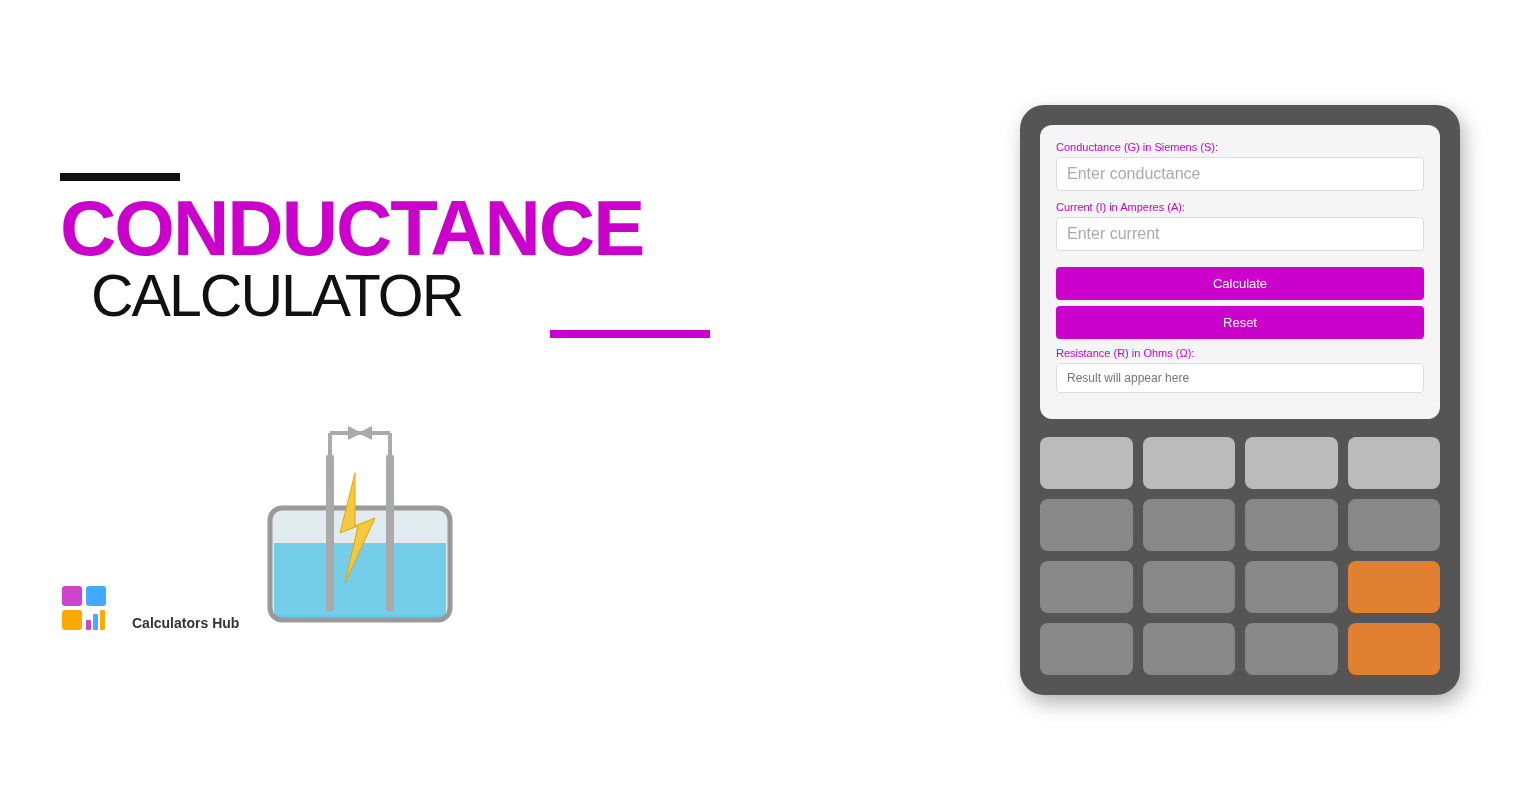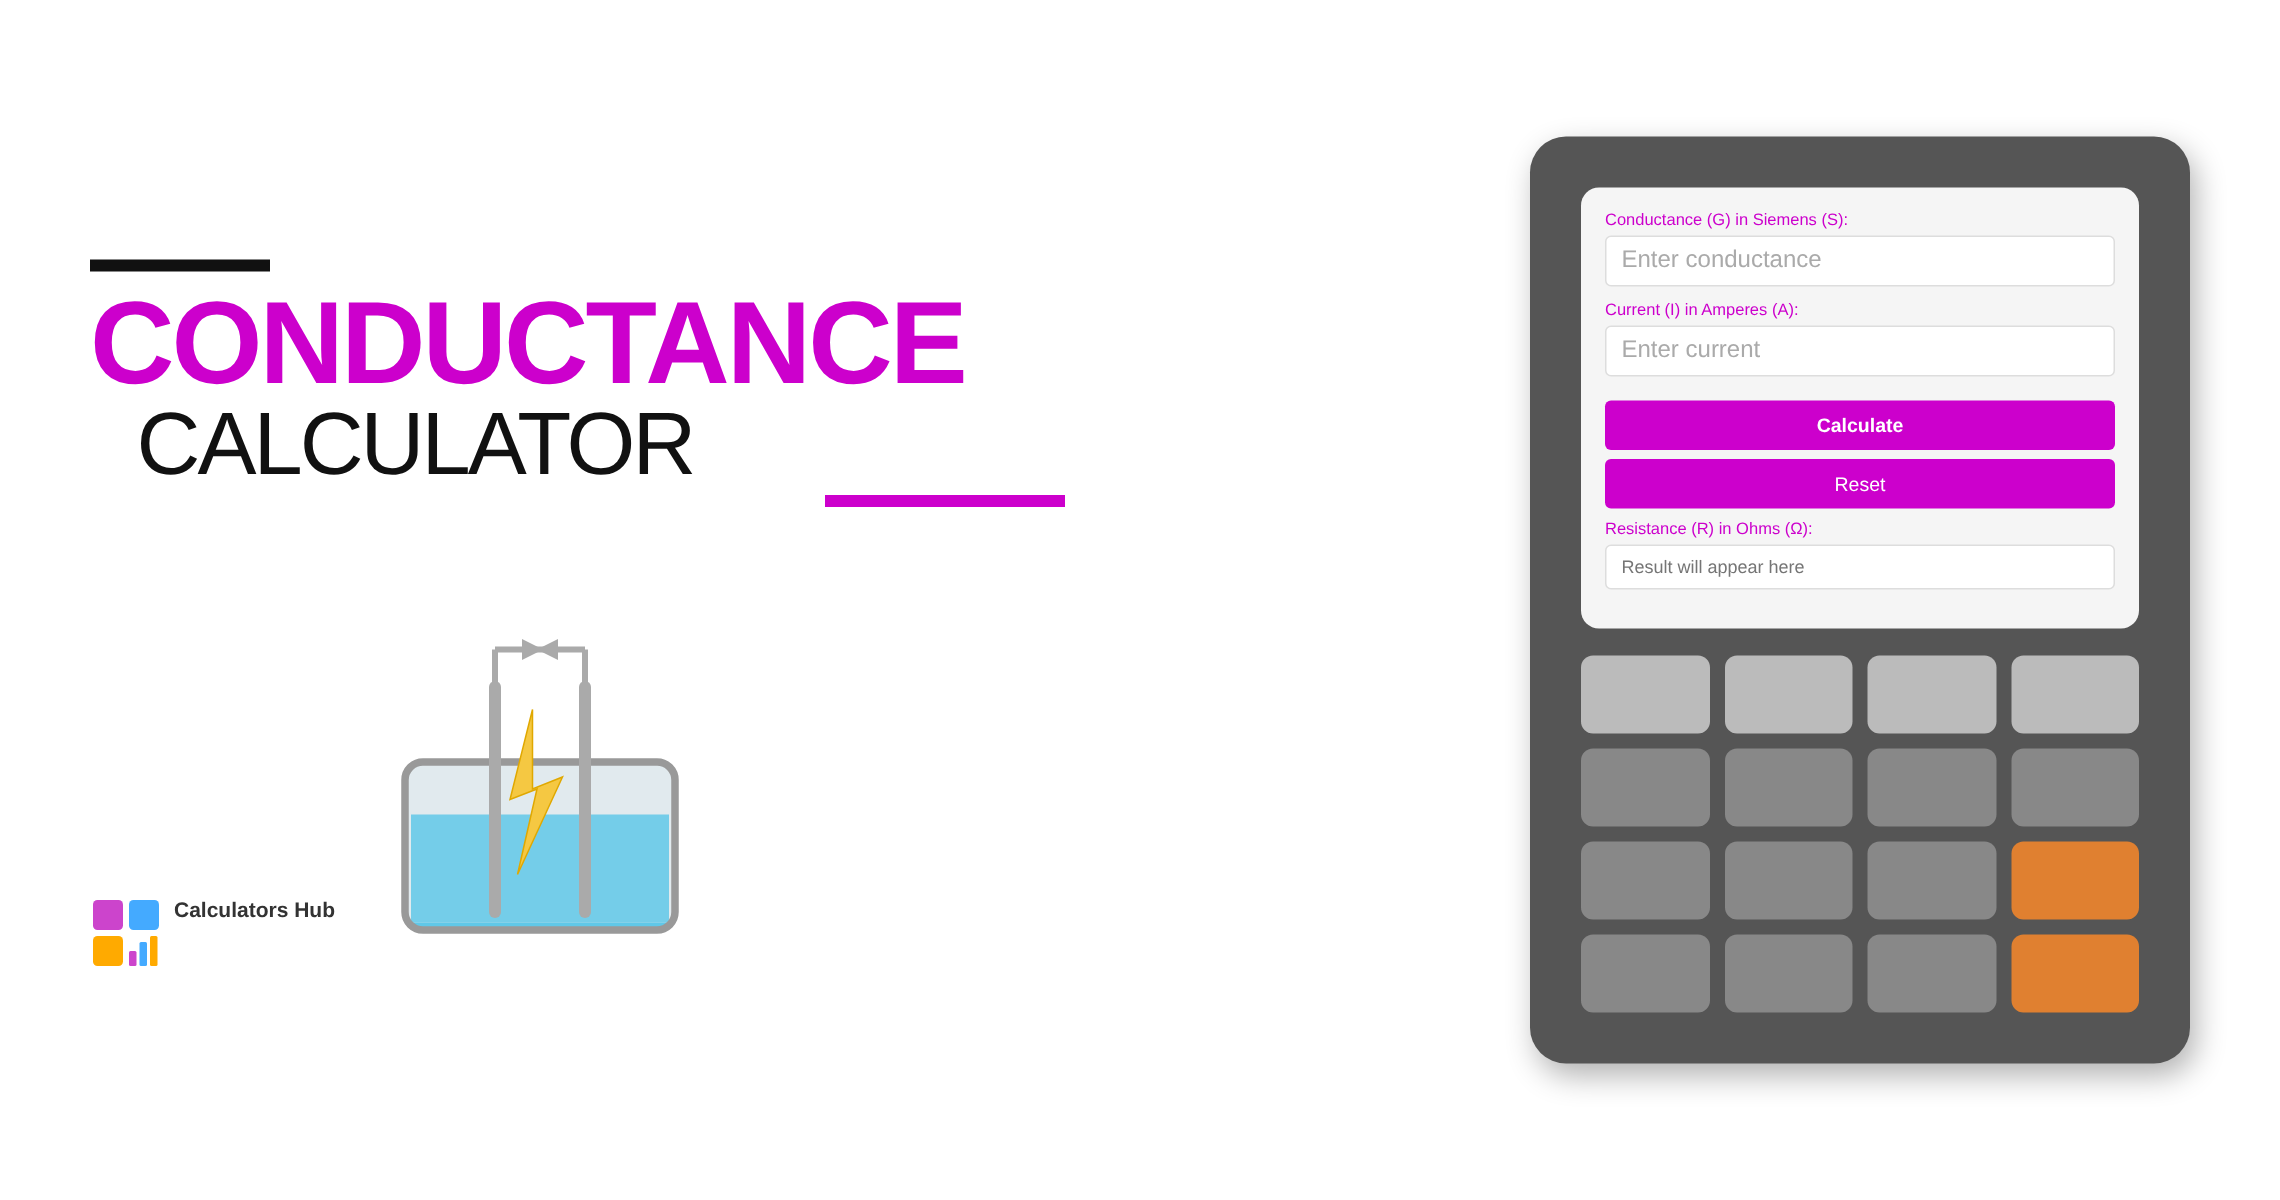--- a/index.html
+++ b/index.html
@@ -75,25 +75,25 @@
       align-items: center;
       justify-content: center;
       width: 600px;
       height: 280px;
       position: relative;
     }
 
     
     .logo {
       position: absolute;
-      bottom: 2px;
+      bottom: 16px;
       left: 0;
       display: flex;
-      align-items: flex-start;
-      gap: 8px;
+      align-items: flex-end;
+      gap: 24px;
     }
 
     .logo-icon {
       width: 48px;
       height: 48px;
     }
 
     .logo-text {
       font-size: 14px;
       font-weight: bold;
@@ -105,21 +105,21 @@
     .right-panel {
       width: 440px;
       display: flex;
       justify-content: center;
       align-items: center;
     }
 
     .calculator-body {
       background: #555555;
       border-radius: 24px;
-      padding: 34px;
+      padding: 20px;
       width: 464px;
       box-shadow: 4px 8px 20px rgba(0,0,0,0.3);
     }
 
     .calculator-screen {
       background: #f5f5f5;
       border-radius: 12px;
       padding: 16px;
       margin-bottom: 18px;
     }
@@ -151,21 +151,21 @@
     }
 
     .btn-calculate {
       width: 100%;
       background: #cc00cc;
       color: white;
       border: none;
       border-radius: 4px;
       padding: 9px;
       font-size: 13px;
-      font-weight: bold;
+      font-weight: normal;
       cursor: pointer;
       margin-bottom: 6px;
       margin-top: 6px;
     }
 
     .btn-reset {
       width: 100%;
       background: #cc00cc;
       color: white;
       border: none;

